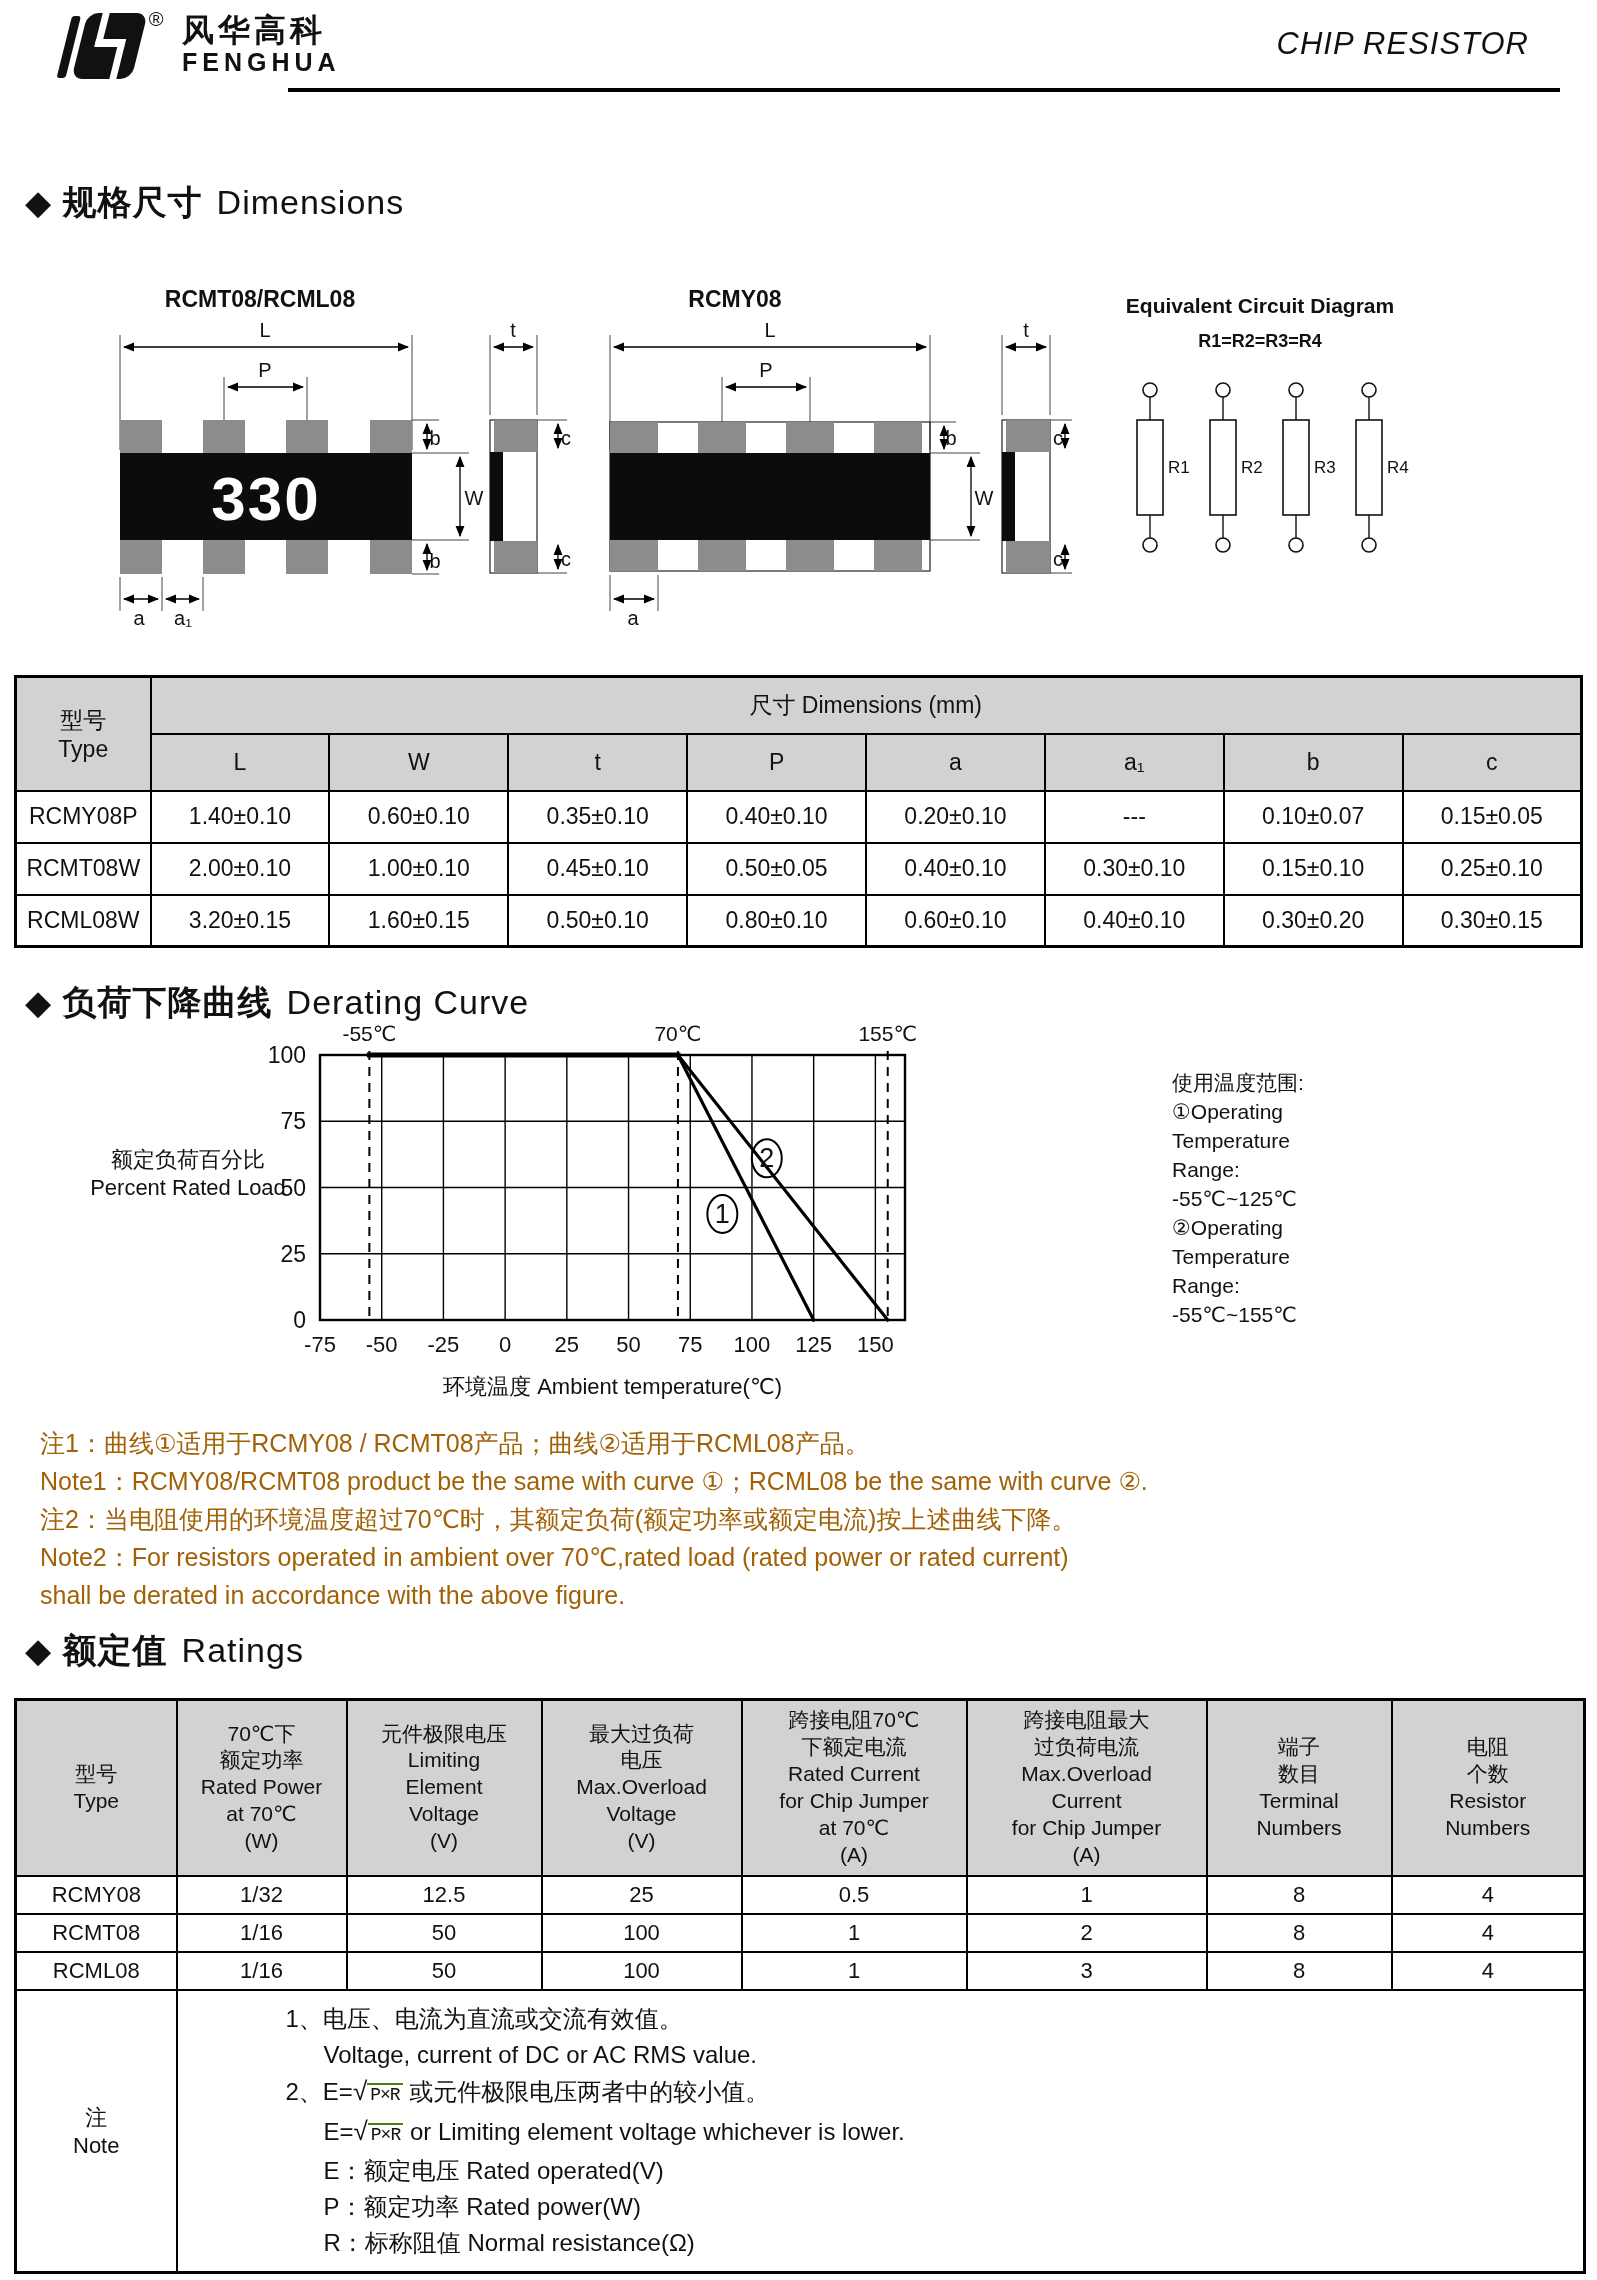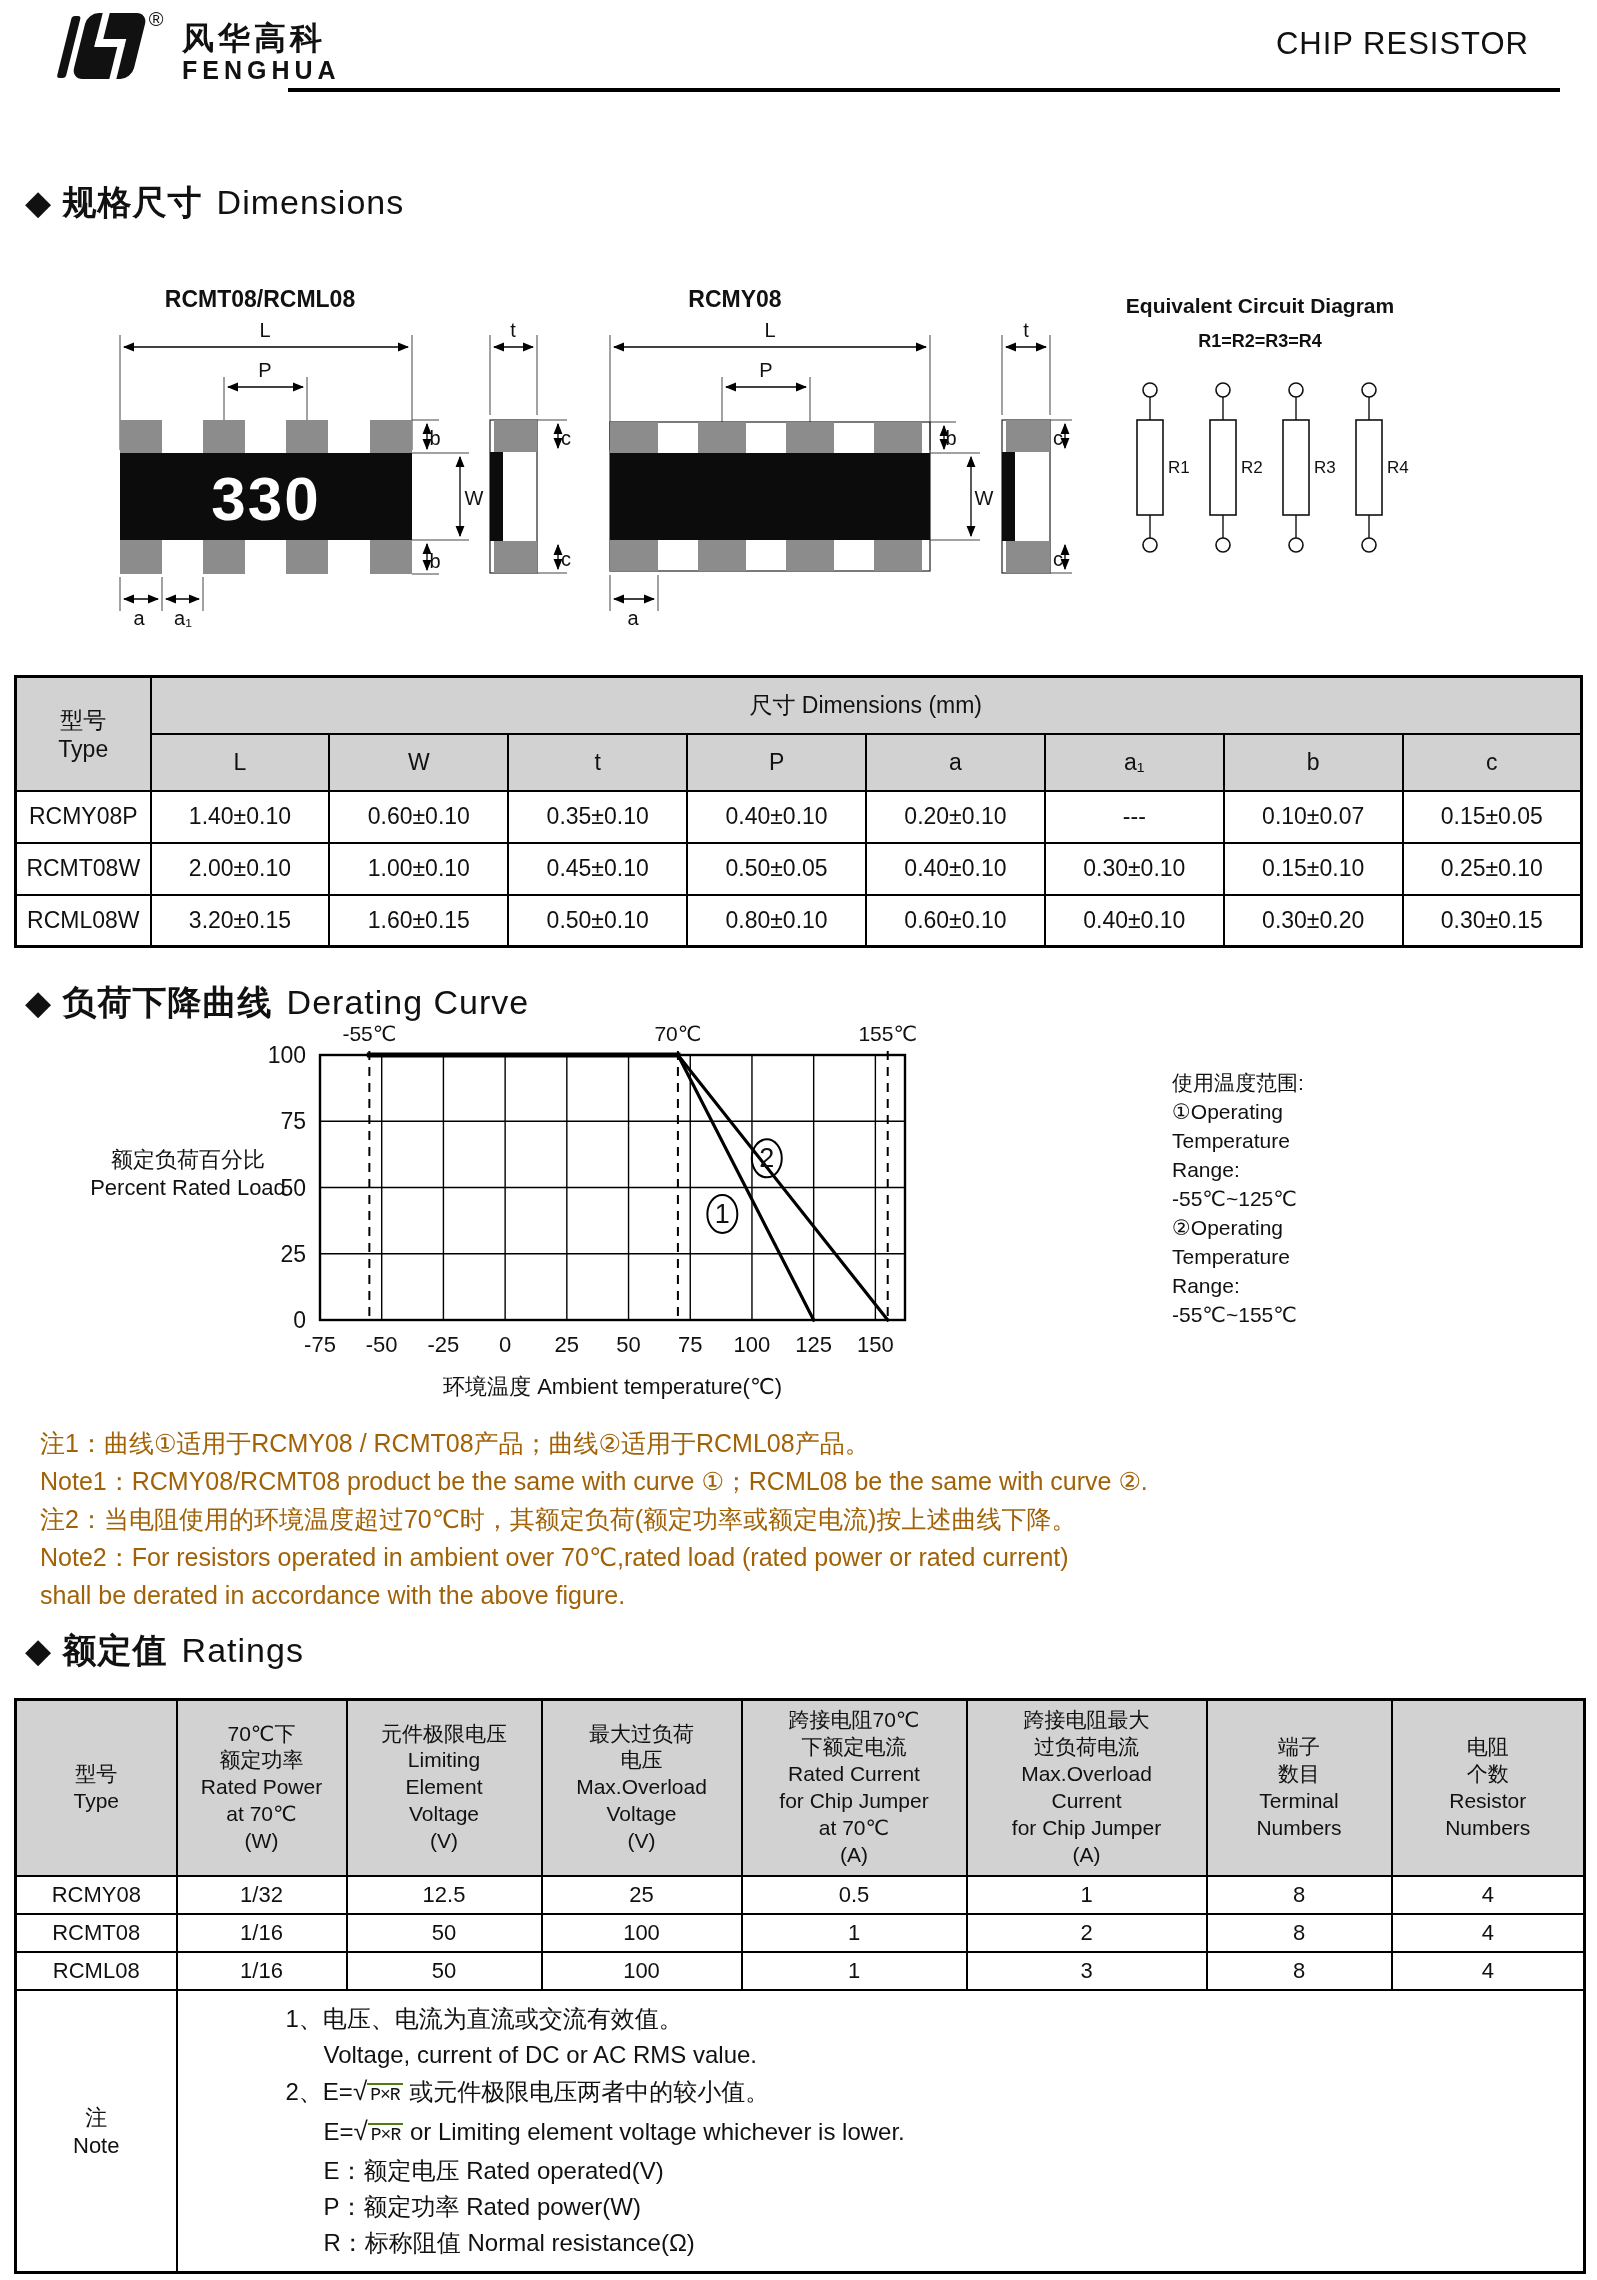--- a/index.html
+++ b/index.html
@@ -1,24 +1,24 @@
 <!DOCTYPE html>
 <html><head>
 <meta charset="utf-8">
 <style>
   html,body{margin:0;padding:0;background:#fff;}
   .page{position:relative;width:1597px;height:2280px;background:#fff;
         font-family:"Liberation Sans","DejaVu Sans",sans-serif;color:#111;overflow:hidden;}
 
   
   .logo{position:absolute;left:52px;top:8px;display:flex;align-items:flex-start;}
-  .logo-text{margin-left:10px;margin-top:14px;line-height:1;}
+  .logo-text{margin-left:10px;margin-top:6px;line-height:1;}
   .logo-cn{font-size:32px;font-weight:bold;letter-spacing:4px;}
   .logo-en{font-size:25px;font-weight:bold;letter-spacing:5px;margin-top:4px;}
-  .doc-title{position:absolute;right:68px;top:26px;font-size:31px;font-weight:500;letter-spacing:1px;}
+  .doc-title{position:absolute;right:68px;top:26px;font-size:31px;font-weight:500;letter-spacing:1px;font-style:italic;}
   .header-rule{position:absolute;left:288px;top:88px;width:1272px;height:4px;background:#000;}
 
   
   .sec-title{position:absolute;left:25px;font-size:34px;font-weight:bold;letter-spacing:1px;}
   .sec-title .en{font-weight:500;margin-left:14px;}
   .sub-title{position:absolute;left:62px;top:233px;font-size:30px;color:#222;letter-spacing:1px;}
 
   
   svg.fig{position:absolute;}
   .fig-title{font-size:23px;font-weight:600;text-anchor:middle;fill:#111;}

